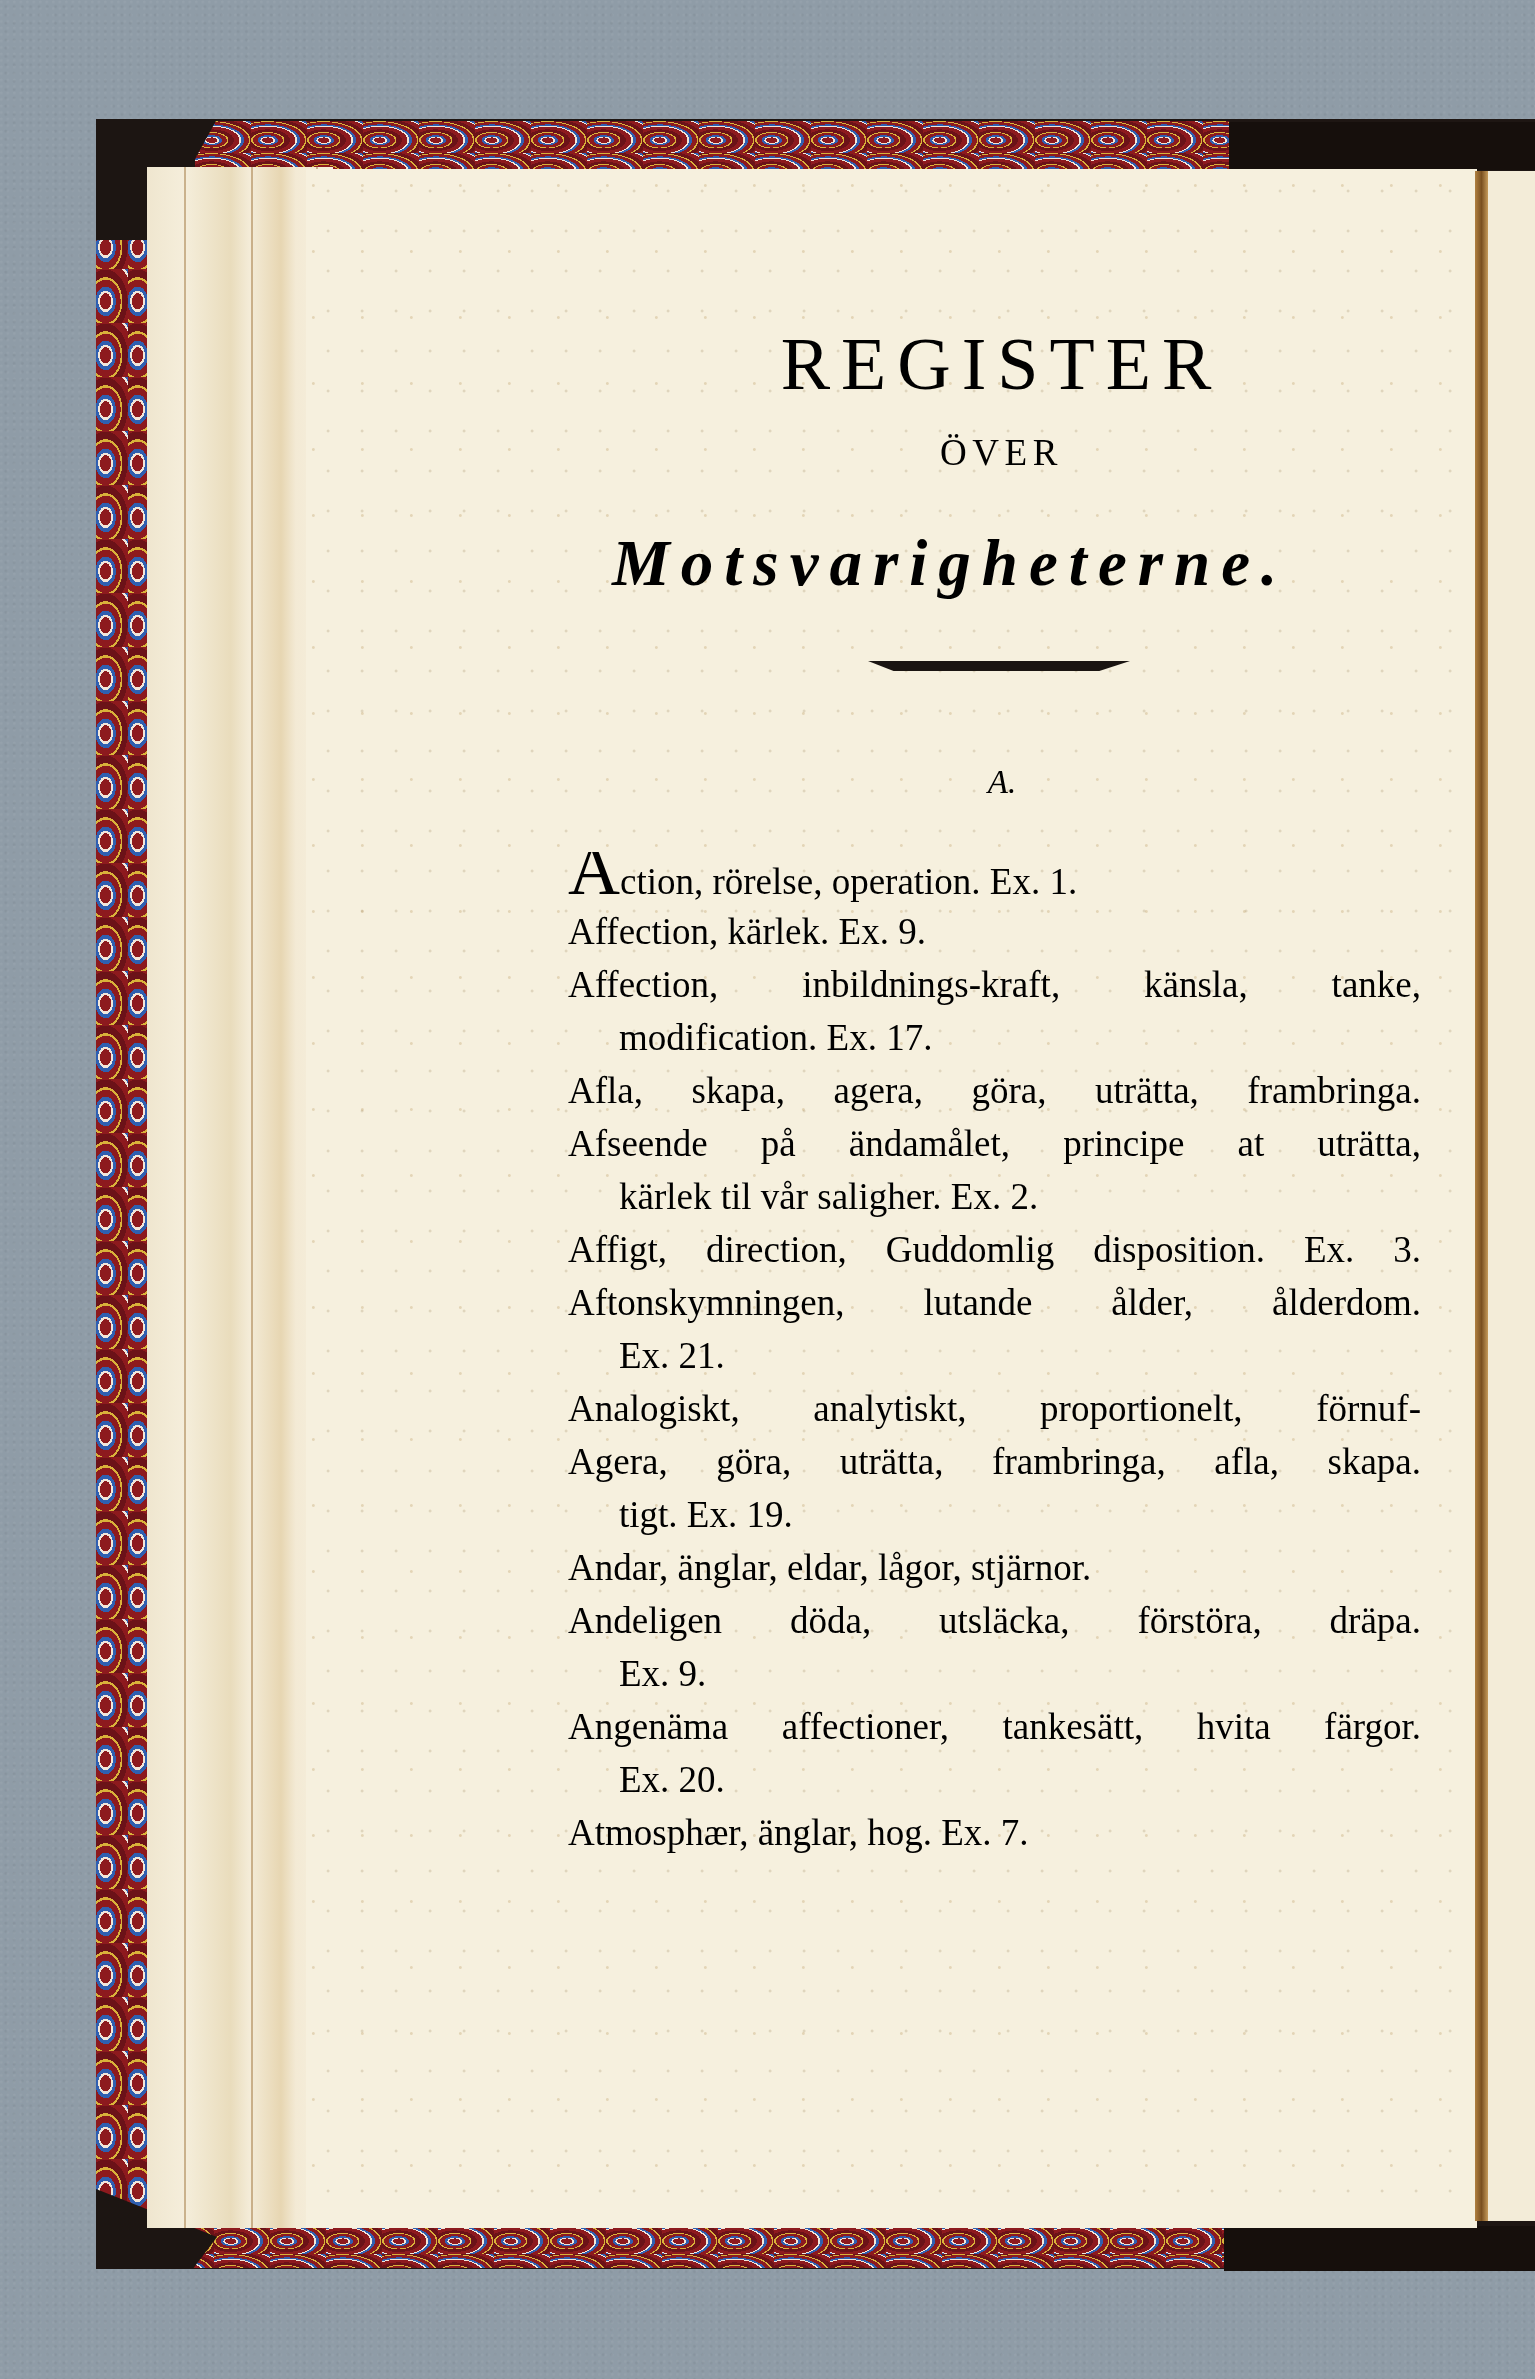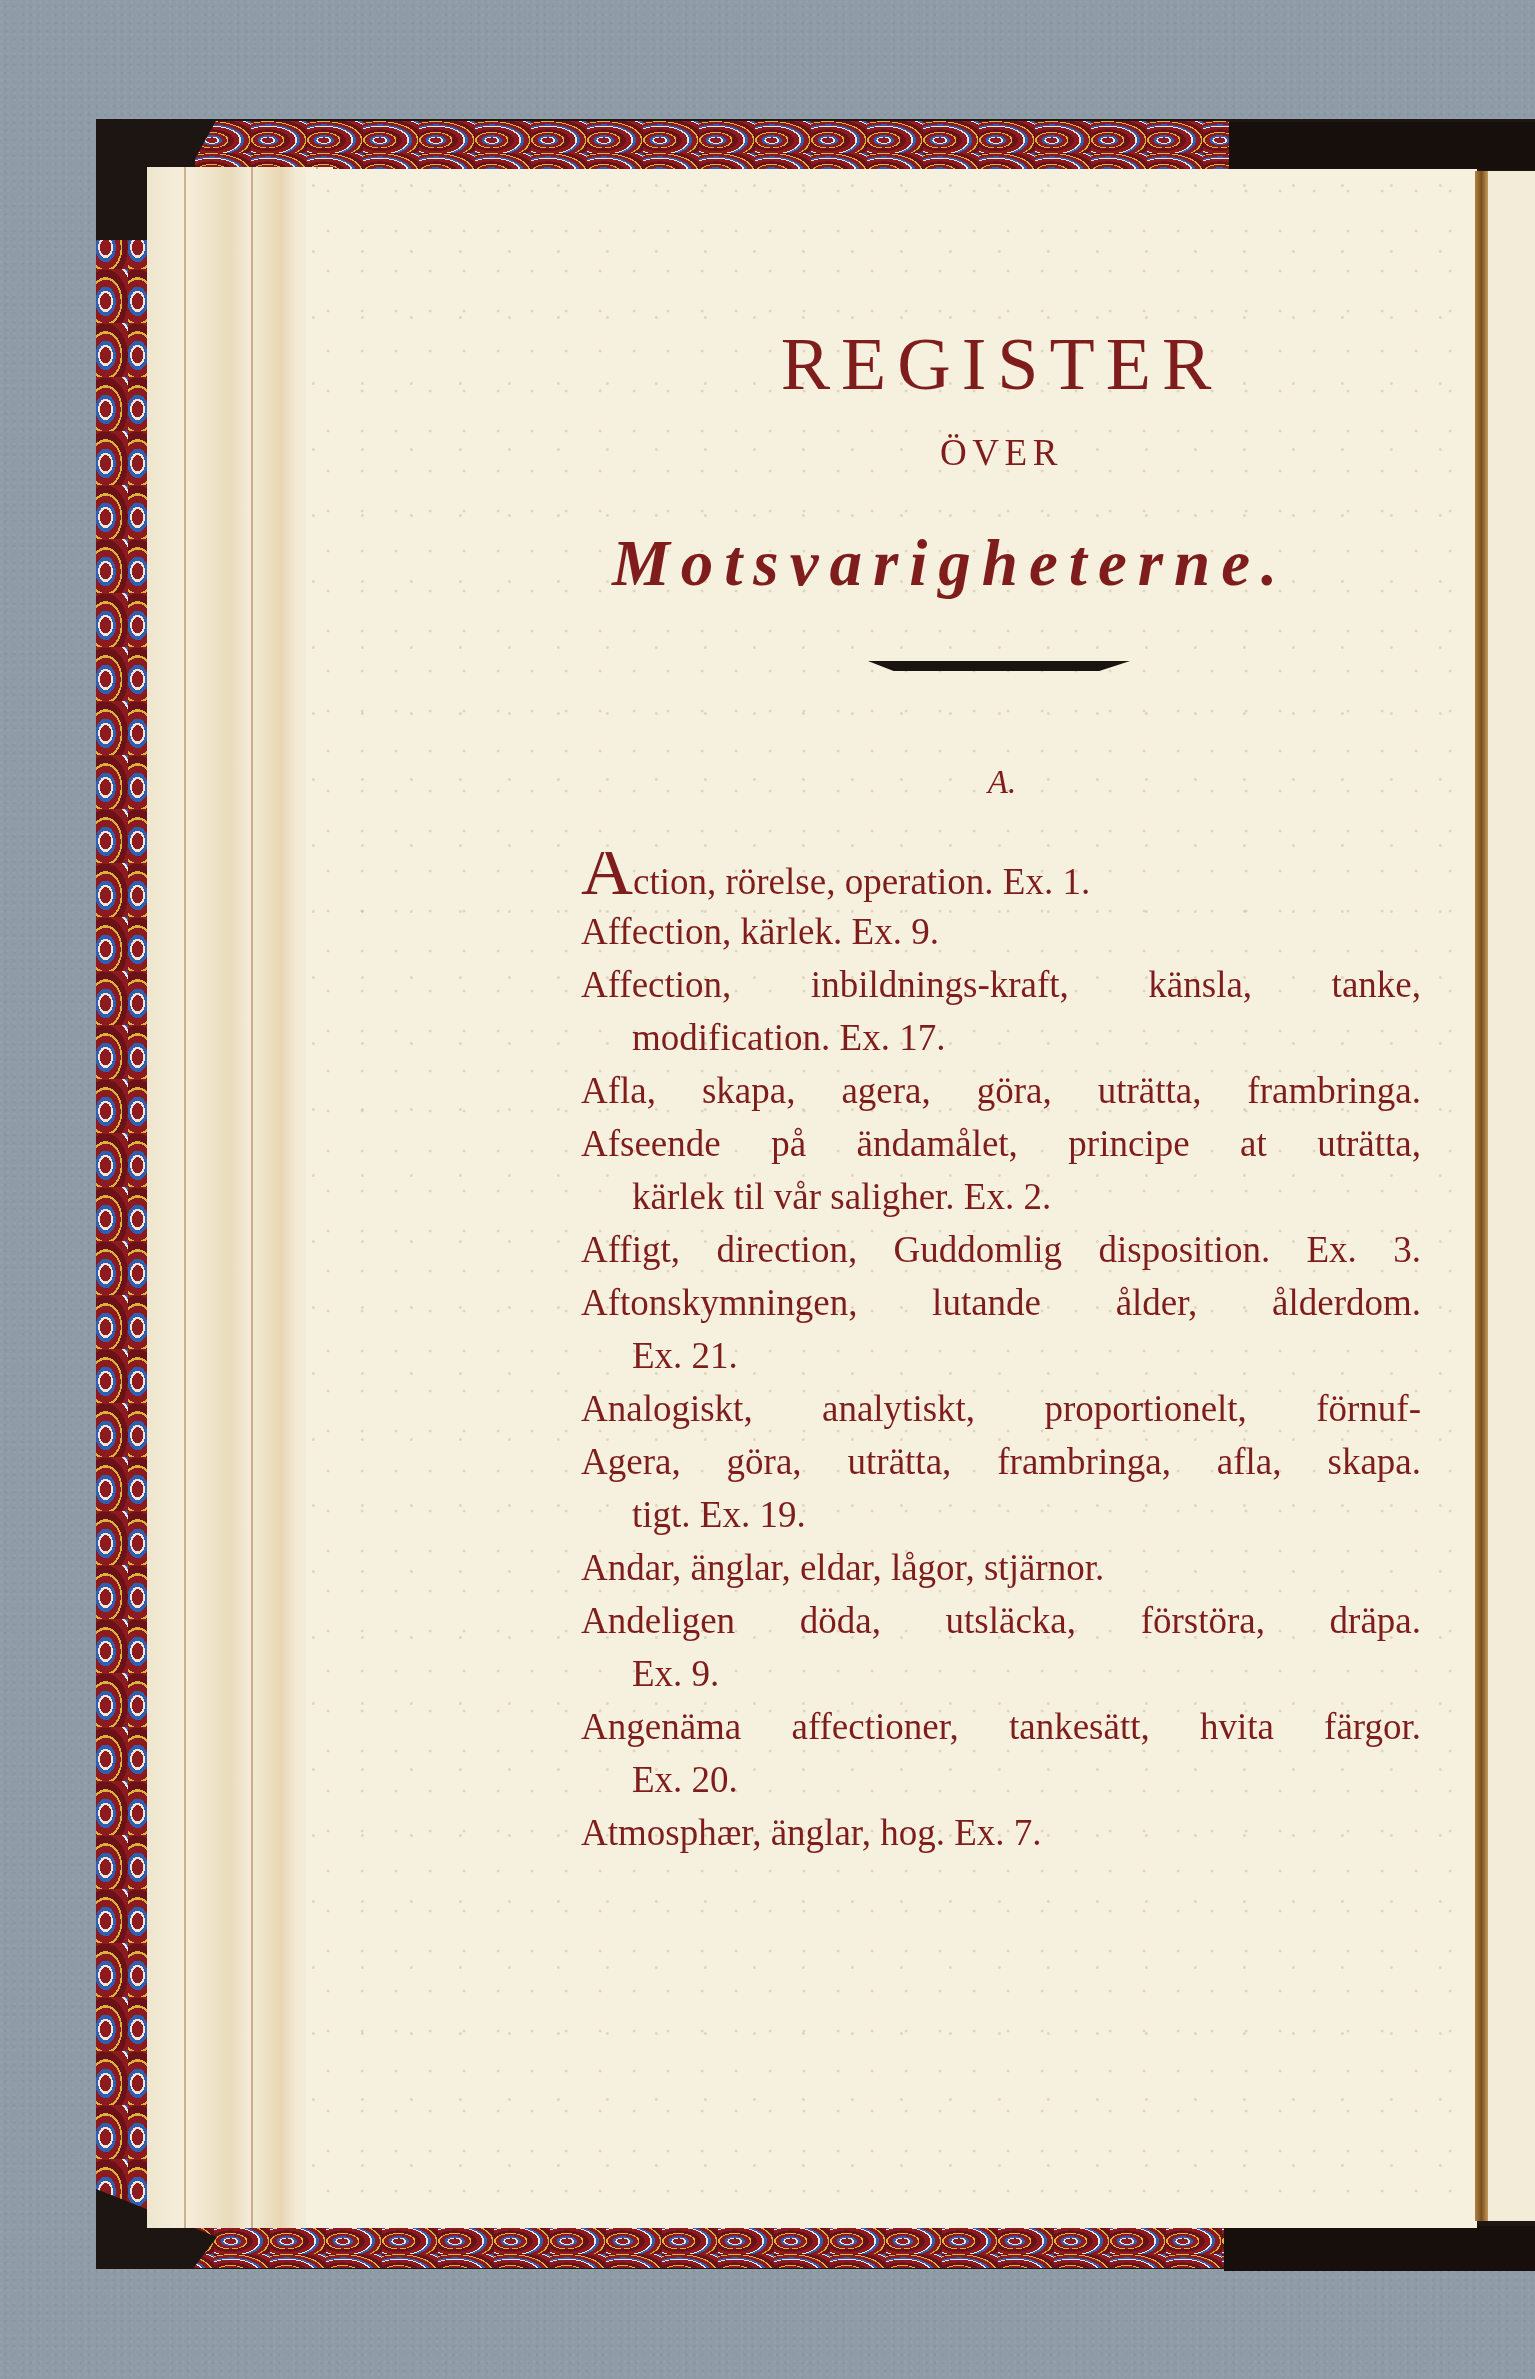--- a/index.html
+++ b/index.html
@@ -46,21 +46,21 @@
     background:#f6f0de;
     background-image:
       radial-gradient(circle at 15% 25%, rgba(170,130,60,0.25) 0 0.9px, transparent 1.9px),
       radial-gradient(circle at 65% 55%, rgba(120,90,40,0.18) 0 0.9px, transparent 1.9px);
     background-size:49px 66px, 34px 40px;
   }
   #gutter { left:1475px; top:171px; width:13px; height:2050px; background:linear-gradient(90deg,#b08040,#7a5020,#c59a5a); }
   #right-page { left:1488px; top:171px; width:47px; height:2050px; background:#f3ecd8; }
 
   
-  .ink { color:#7f1d1d; }
+  .ink { color:#000000; }
   #title-register {
     left:649px; top:327px; width:705px; text-align:center;
     font-size:74px; letter-spacing:11px; line-height:1; font-weight:normal;
   }
   #title-over {
     left:649px; top:434px; width:705px; text-align:center;
     font-size:37px; letter-spacing:5.6px; line-height:1;
   }
   #title-main {
     left:612px; top:531px; width:779px; 
@@ -70,21 +70,21 @@
     left:868px; top:661px; width:262px; height:10.2px; background:#1a1411;
     clip-path:polygon(0 0,100% 0,88% 100%,10% 100%);
   }
   #section-letter {
     left:965px; top:766px; width:74px; text-align:center;
     font-size:33px; font-style:italic; line-height:1;
   }
   #entries { left:568px; top:852px; width:853px; }
   .line {
     height:53px; line-height:53px; font-size:37px; white-space:nowrap;
-    text-align:justify; text-align-last:justify; overflow:hidden;margin-left:13px;
+    text-align:justify; text-align-last:justify; overflow:hidden;
   }
   .line.short { text-align-last:left; }
   .line.cont { padding-left:51px; }
   .dropcap { font-size:72px; line-height:37px; vertical-align:baseline; }
 </style>
 </head>
 <body>
 
 <div id="cover" class="abs"></div>
 <div id="marble-top" class="abs marble"></div>

